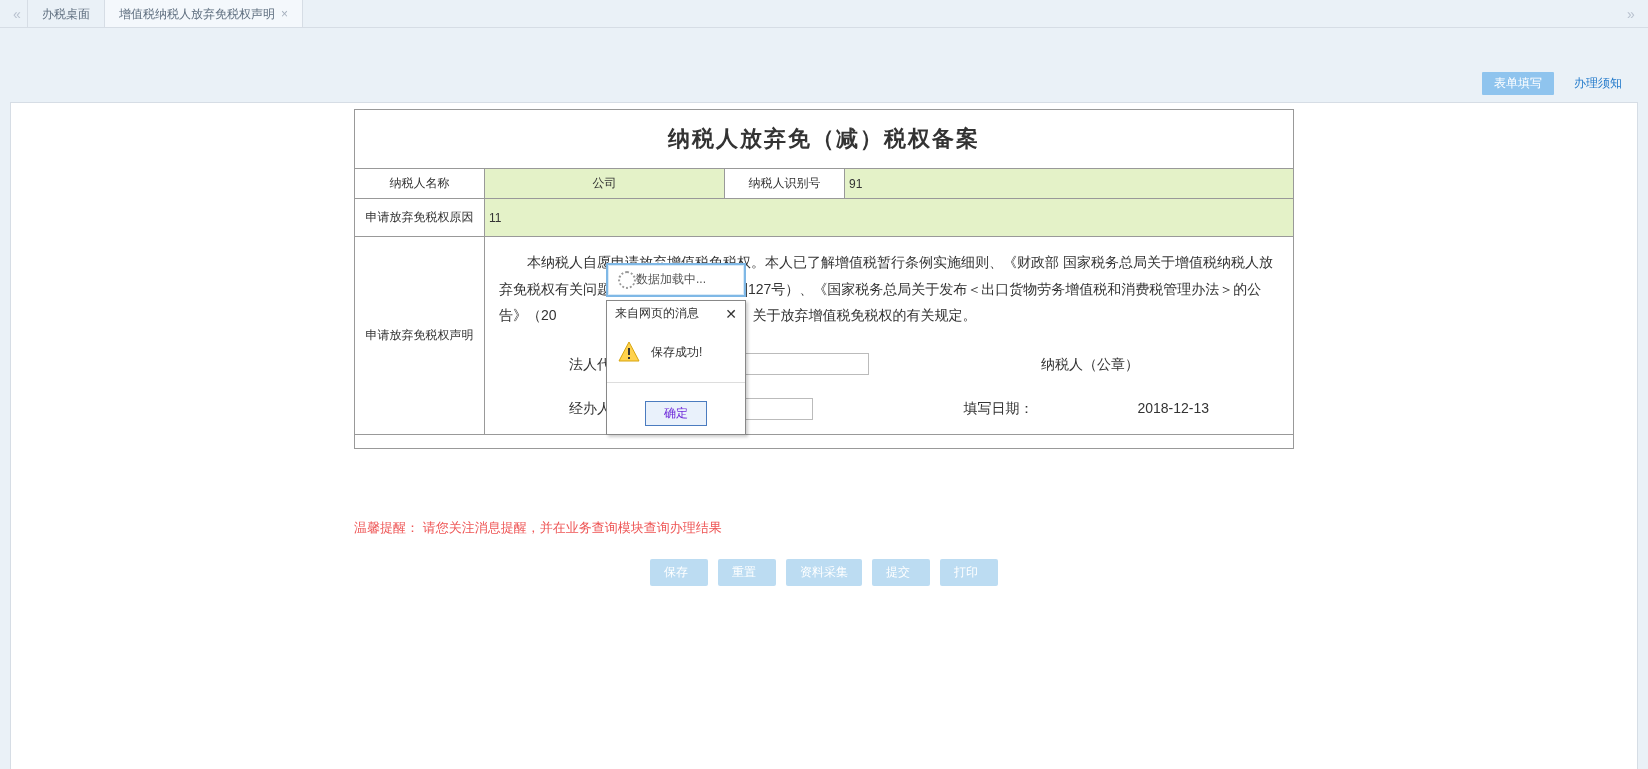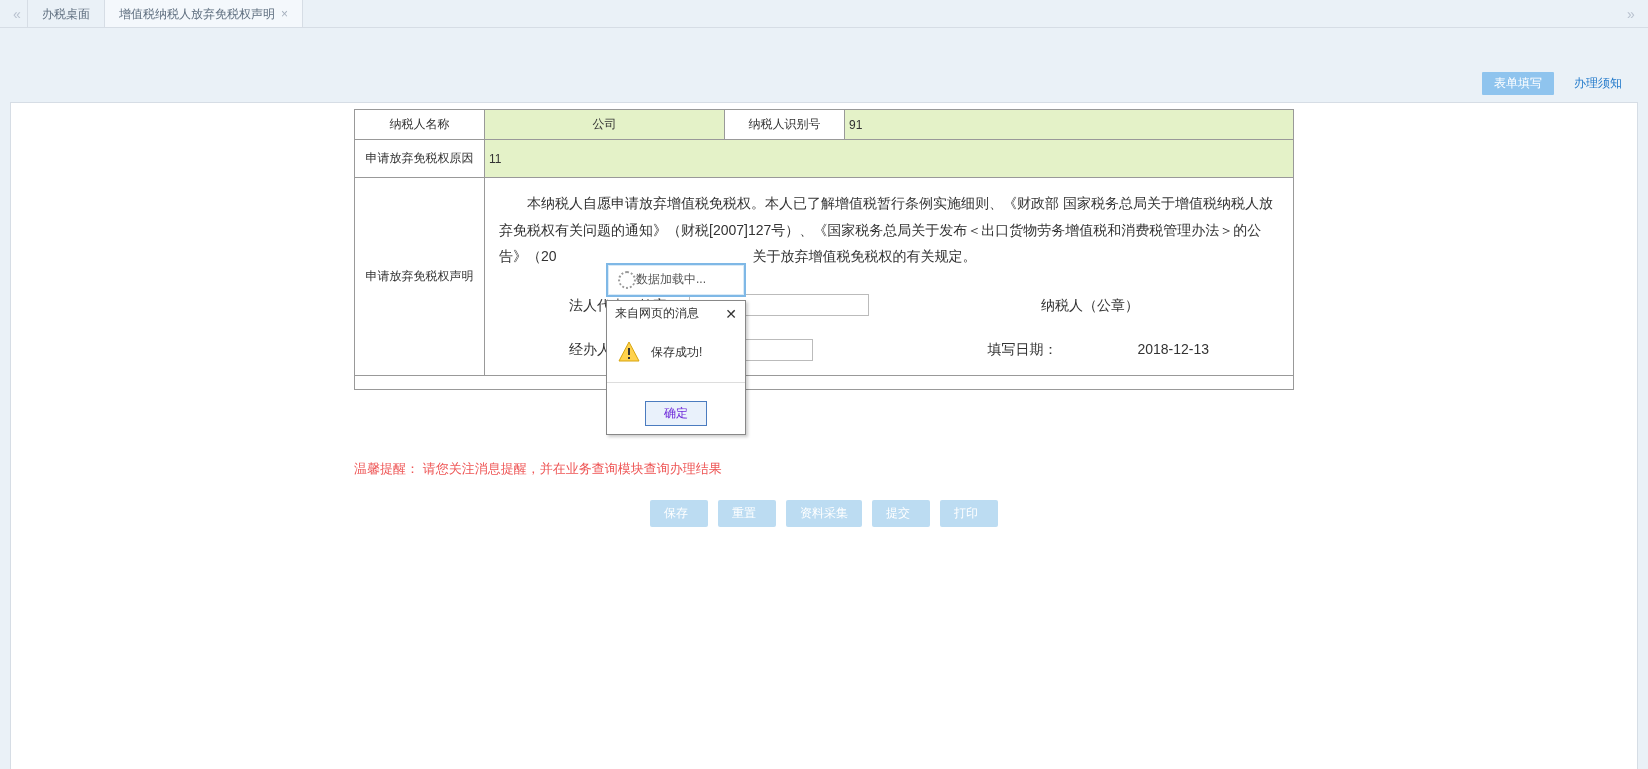--- a/index.html
+++ b/index.html
@@ -236,20 +236,21 @@
   <div class="tab-arrow">»</div>
 </div>
 
 <div class="subbar">
   <div class="btn primary">表单填写</div>
   <div class="btn">办理须知</div>
 </div>
 
 <div class="page-wrap">
   <div class="form-area">
+    <div class="form-title">纳税人放弃免（减）税权备案</div>
     <table class="form">
       <tbody>
           <tr>
         <td class="label">纳税人名称</td>
         <td class="green center" style="width:240px">公司</td>
         <td class="label center" style="width:120px">纳税人识别号</td>
         <td class="green">91</td>
       </tr>
       <tr>
         <td class="label">申请放弃免税权原因</td>
@@ -266,21 +267,21 @@
             </div>
             <div class="sig-right" style="padding-right:110px">
               <span>纳税人（公章）</span>
             </div>
           </div>
           <div class="sig-row" style="margin-top:18px">
             <div class="sig-left">
               <span>经办人：</span>
               <input class="sig-input" type="text" value="" style="">
             </div>
-            <div class="sig-right" style="gap:80px;padding-right:40px">
+            <div class="sig-right" style="gap:104px;padding-right:40px">
               <span>填写日期：</span>
               <span>2018-12-13</span>
             </div>
           </div>
         </td>
       </tr>
       <tr>
             <td colspan="4" style="height:14px"></td>
           </tr>
     </tbody>

